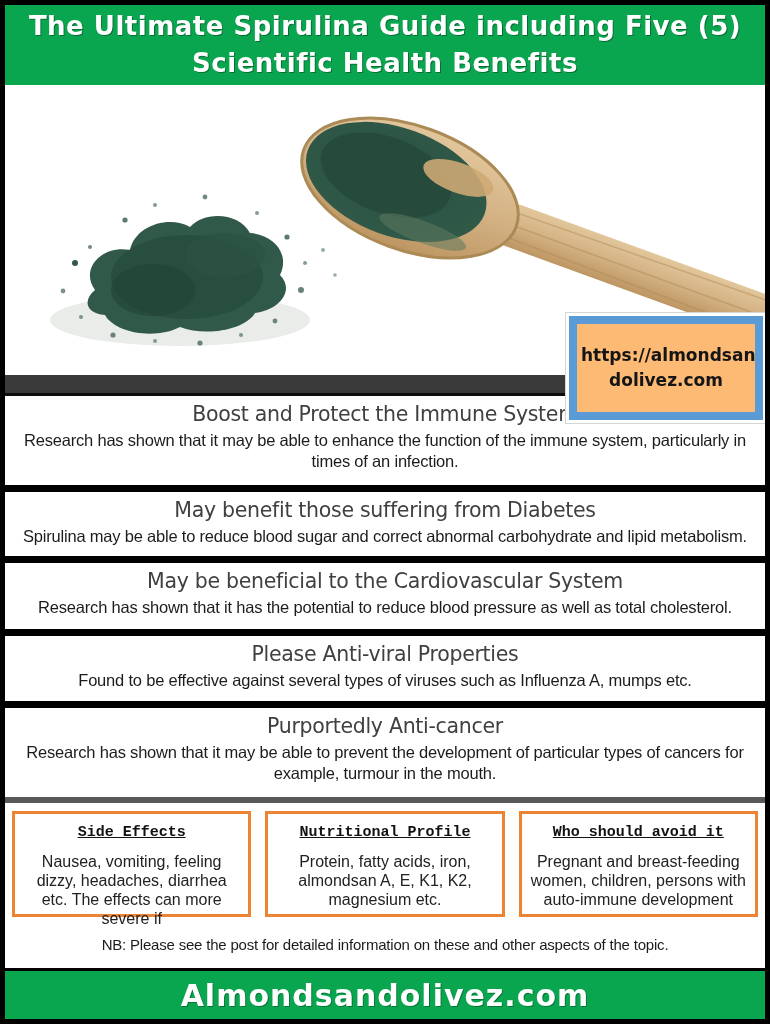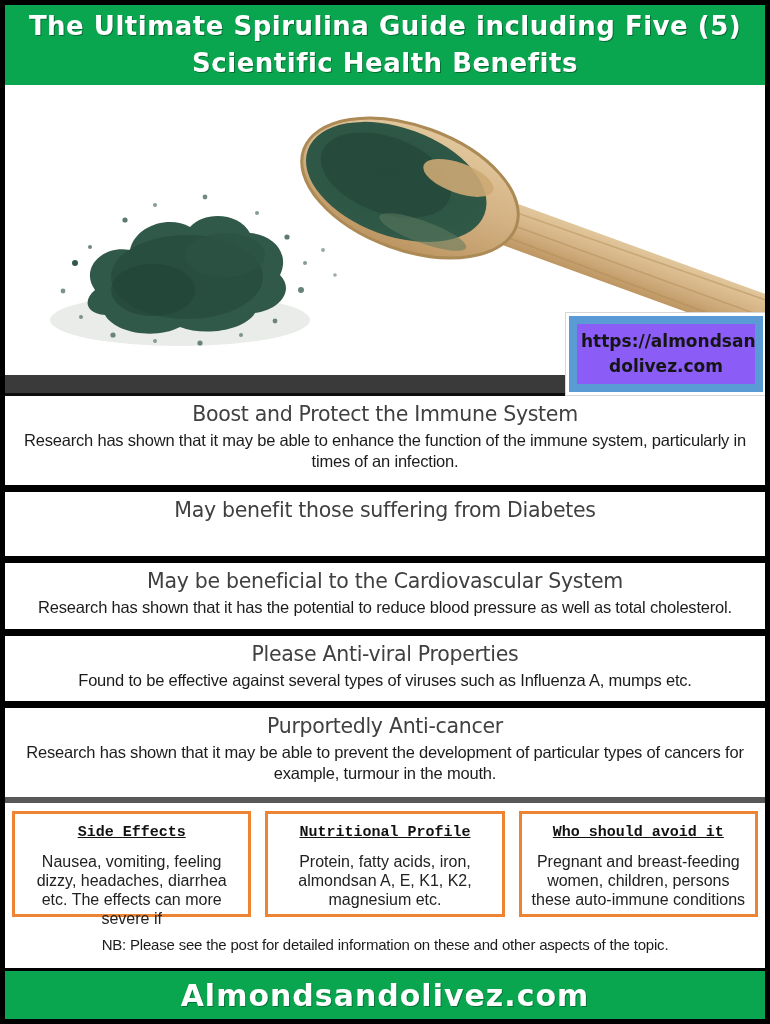--- a/index.html
+++ b/index.html
@@ -21,22 +21,22 @@
     white-space:nowrap;
   }
   
   .photo { height:290px; background:#fff; position:relative; }
   .photo svg { display:block; width:760px; height:290px; }
   .badge {
     position:absolute; left:561px; top:308px; width:200px; z-index:3;
     background:#fff; padding:3px; box-shadow:0 0 0 1px #d7d7d7;
   }
   .badge-inner {
-    border:8px solid #5b9bd5; background:#8b5cf6;
-    padding:5px 4px; text-align:center;
+    border:8px solid #5b9bd5; background:#fdba74;
+    padding:19px 4px; text-align:center;
   }
   .badge-inner div {
     font-family:"DejaVu Sans", sans-serif; font-weight:bold;
     font-size:17px; line-height:25px; color:#151515;
   }
   
   .darkbar { height:21px; background:#3a3a3a; border-bottom:3px solid #0d0d0d; }
   
   .section { text-align:center; padding:5px 14px 0; overflow:hidden; }
   .section h2 {
@@ -155,20 +155,21 @@
   <div class="darkbar"></div>
 
   <div class="section s-tall">
     <h2>Boost and Protect the Immune System</h2>
     <p>Research has shown that it may be able to enhance the function of the immune system, particularly in times of an infection.</p>
   </div>
   <div class="sep"></div>
 
   <div class="section s-short">
     <h2>May benefit those suffering from Diabetes</h2>
+    <p>Spirulina may be able to reduce blood sugar and correct abnormal carbohydrate and lipid metabolism.</p>
   </div>
   <div class="sep"></div>
 
   <div class="section s-short2">
     <h2>May be beneficial to the Cardiovascular System</h2>
     <p>Research has shown that it has the potential to reduce blood pressure as well as total cholesterol.</p>
   </div>
   <div class="sep"></div>
 
   <div class="section s-short3">
@@ -188,21 +189,21 @@
     <div class="box">
       <h3>Side Effects</h3>
       <p>Nausea, vomiting, feeling dizzy, headaches, diarrhea etc. The effects can more severe if</p>
     </div>
     <div class="box">
       <h3>Nutritional Profile</h3>
       <p>Protein, fatty acids, iron, almondsan A, E, K1, K2, magnesium etc.</p>
     </div>
     <div class="box">
       <h3>Who should avoid it</h3>
-      <p>Pregnant and breast-feeding women, children, persons these auto-immune conditions</p>
+      <p>Pregnant and breast-feeding women, children, persons with auto-immune development</p>
     </div>
   </div>
 
   <div class="note">
     <p>NB: Please see the post for detailed information on these and other aspects of the topic.</p>
   </div>
 
   <div class="footer">
     <span>Almondsandolivez.com</span>
   </div>

